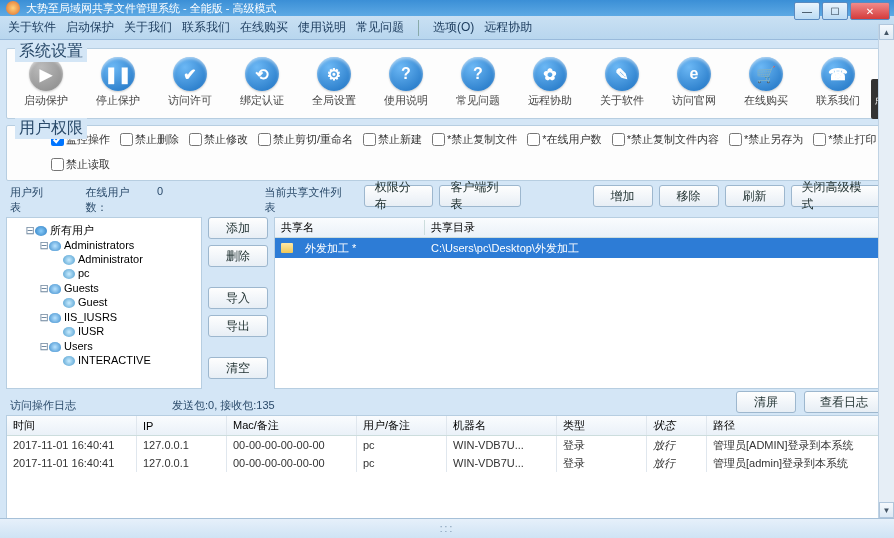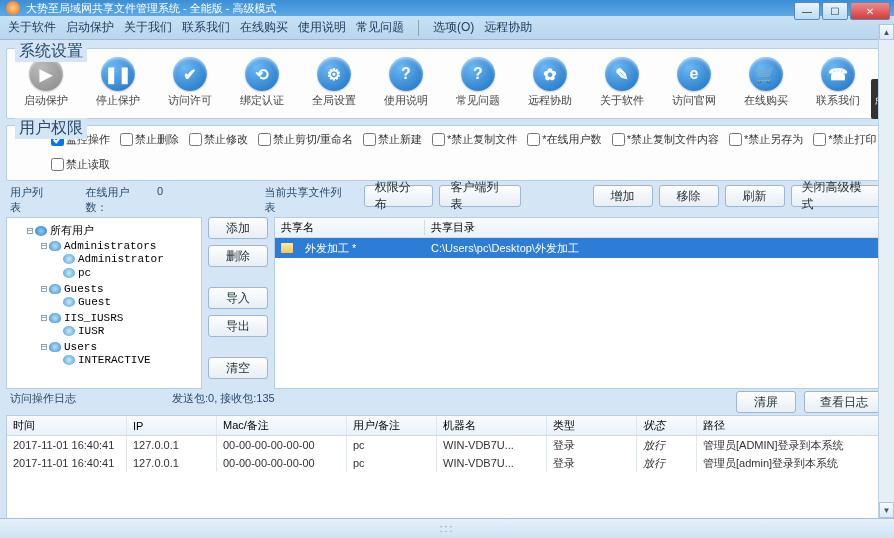--- a/index.html
+++ b/index.html
@@ -77,41 +77,41 @@
   border:1px solid #9db7ce; border-radius:3px;
   font-size:12px; color:#233; cursor:pointer;
   padding:0 10px;
 }
 .btn.wide{min-width:80px;}
 .midsection { display:flex; gap:6px; height:172px;}
 .treebox {
   width:196px; border:1px solid #b7cee1; background:#fff; font-size:11px; padding:4px; overflow:auto;
 }
 .tree ul{list-style:none; padding-left:14px;}
-.tree li{ padding:1px 0; white-space:nowrap;font-family:Liberation Mono, monospace;}
+.tree li{ padding:1px 0; white-space:nowrap;}
 .tree .toggle{display:inline-block;width:10px;text-align:center;color:#7088a0;cursor:pointer;}
 .tree .nodeicon{display:inline-block;width:12px;height:10px;margin-right:3px;vertical-align:middle;}
 .nodeicon.world{background:radial-gradient(circle,#8acdfa,#2a7ac0);border-radius:50%;}
 .nodeicon.user{background:radial-gradient(circle,#b9e3ff,#3a8acb);border-radius:50% 50% 40% 40%;}
 .nodeicon.head{background:radial-gradient(circle,#c9ecff,#4a9acd);border-radius:50%;}
 .btn-col{display:flex;flex-direction:column;gap:6px;width:60px;}
 .sharebox{flex:1;border:1px solid #b7cee1;background:#fff;position:relative;}
 .sharebox .hdr{display:flex;background:linear-gradient(#fafcfe,#eaf1f8);border-bottom:1px solid #cdd;height:20px;align-items:center;font-size:11px;}
 .sharebox .hdr .c1{width:150px;padding-left:6px;border-right:1px solid #cdd;}
 .sharebox .hdr .c2{flex:1;padding-left:6px;}
 .sharebox .row{display:flex;height:20px;align-items:center;font-size:11px;}
 .sharebox .row.sel{background:#2d7cd6;color:#fff;}
 .sharebox .row .c1{width:150px;padding-left:6px;display:flex;align-items:center;gap:12px;}
 .sharebox .row .c2{flex:1;padding-left:6px;}
 .rowfolder{width:12px;height:10px;background:linear-gradient(#ffe9a6,#f0c756);border-radius:1px;display:inline-block;}
-.logheader{display:flex;align-items:flex-start;gap:8px;padding:2px 4px;}
+.logheader{display:flex;align-items:flex-end;gap:8px;padding:2px 4px;}
 .logtable{border:1px solid #b7cee1;background:#fff;height:150px;}
 .logtable .thead{display:flex;background:linear-gradient(#fafcfe,#eaf1f8);border-bottom:1px solid #cdd;height:20px;align-items:center;font-size:11px;}
 .logtable .thead>div, .logtable .tr>div{padding-left:6px;border-right:1px solid #e0e7ee;height:100%;display:flex;align-items:center;}
-.col-time{width:120px;} .col-ip{width:90px;} .col-mac{width:130px;} .col-user{width:90px;} .col-host{width:110px;} .col-type{width:90px;} .col-state{width:60px;font-style:italic;} .col-path{flex:1;}
+.col-time{width:130px;} .col-ip{width:90px;} .col-mac{width:130px;} .col-user{width:90px;} .col-host{width:110px;} .col-type{width:90px;} .col-state{width:60px;font-style:italic;} .col-path{flex:1;}
 .logtable .tr{display:flex;height:18px;font-size:11px;color:#333;}
 .statusbar{position:absolute;bottom:0;left:0;right:0;height:20px;background:linear-gradient(#e6f0fa,#cfe3f4);border-top:1px solid #a6c0d8;display:flex;align-items:center;justify-content:center;}
 .grip{font-size:10px;letter-spacing:2px;color:#7a94ad;}
 .scroll-v{position:absolute;right:0;top:24px;bottom:20px;width:16px;background:#e6eef6;border-left:1px solid #c0d3e4;}
 .scroll-v .up,.scroll-v .dn{height:16px;background:linear-gradient(#f5f9fd,#dce9f5);border:1px solid #b0c6dc;display:flex;align-items:center;justify-content:center;font-size:8px;color:#456;}
 .scroll-v .dn{position:absolute;bottom:0;left:0;right:0;}
 .flex1{flex:1;}
 .lbl{color:#2a4a6a;font-size:11px;}
 </style>
 </head>

